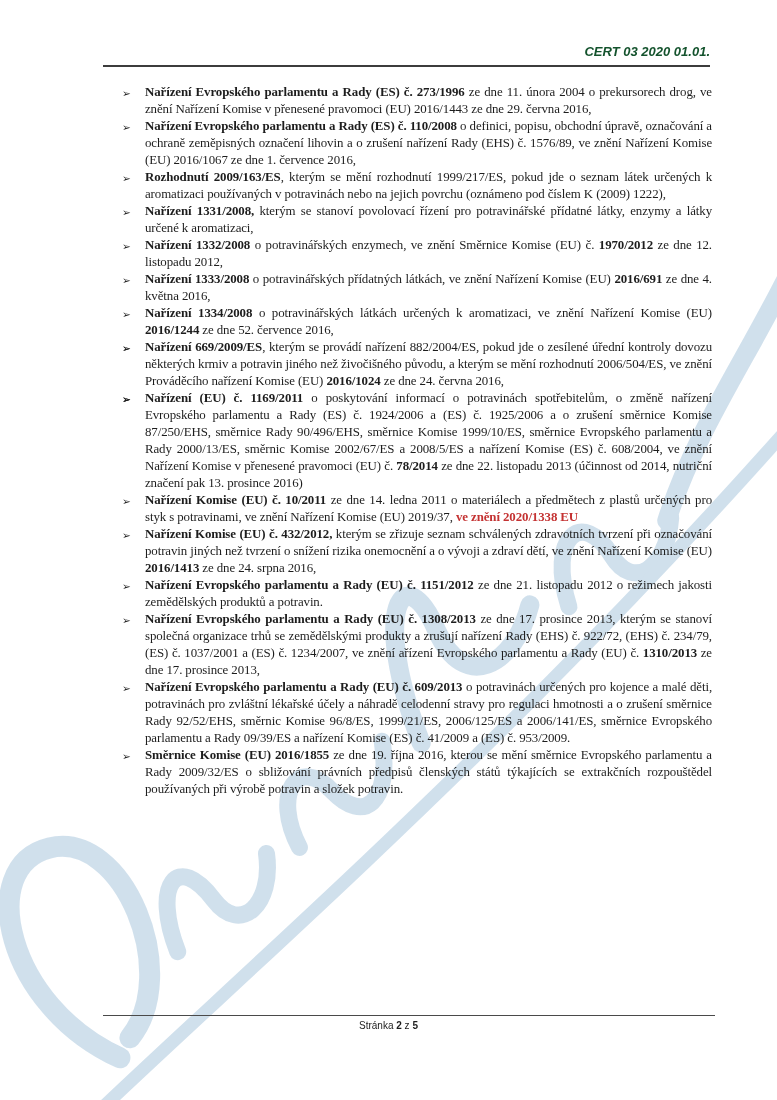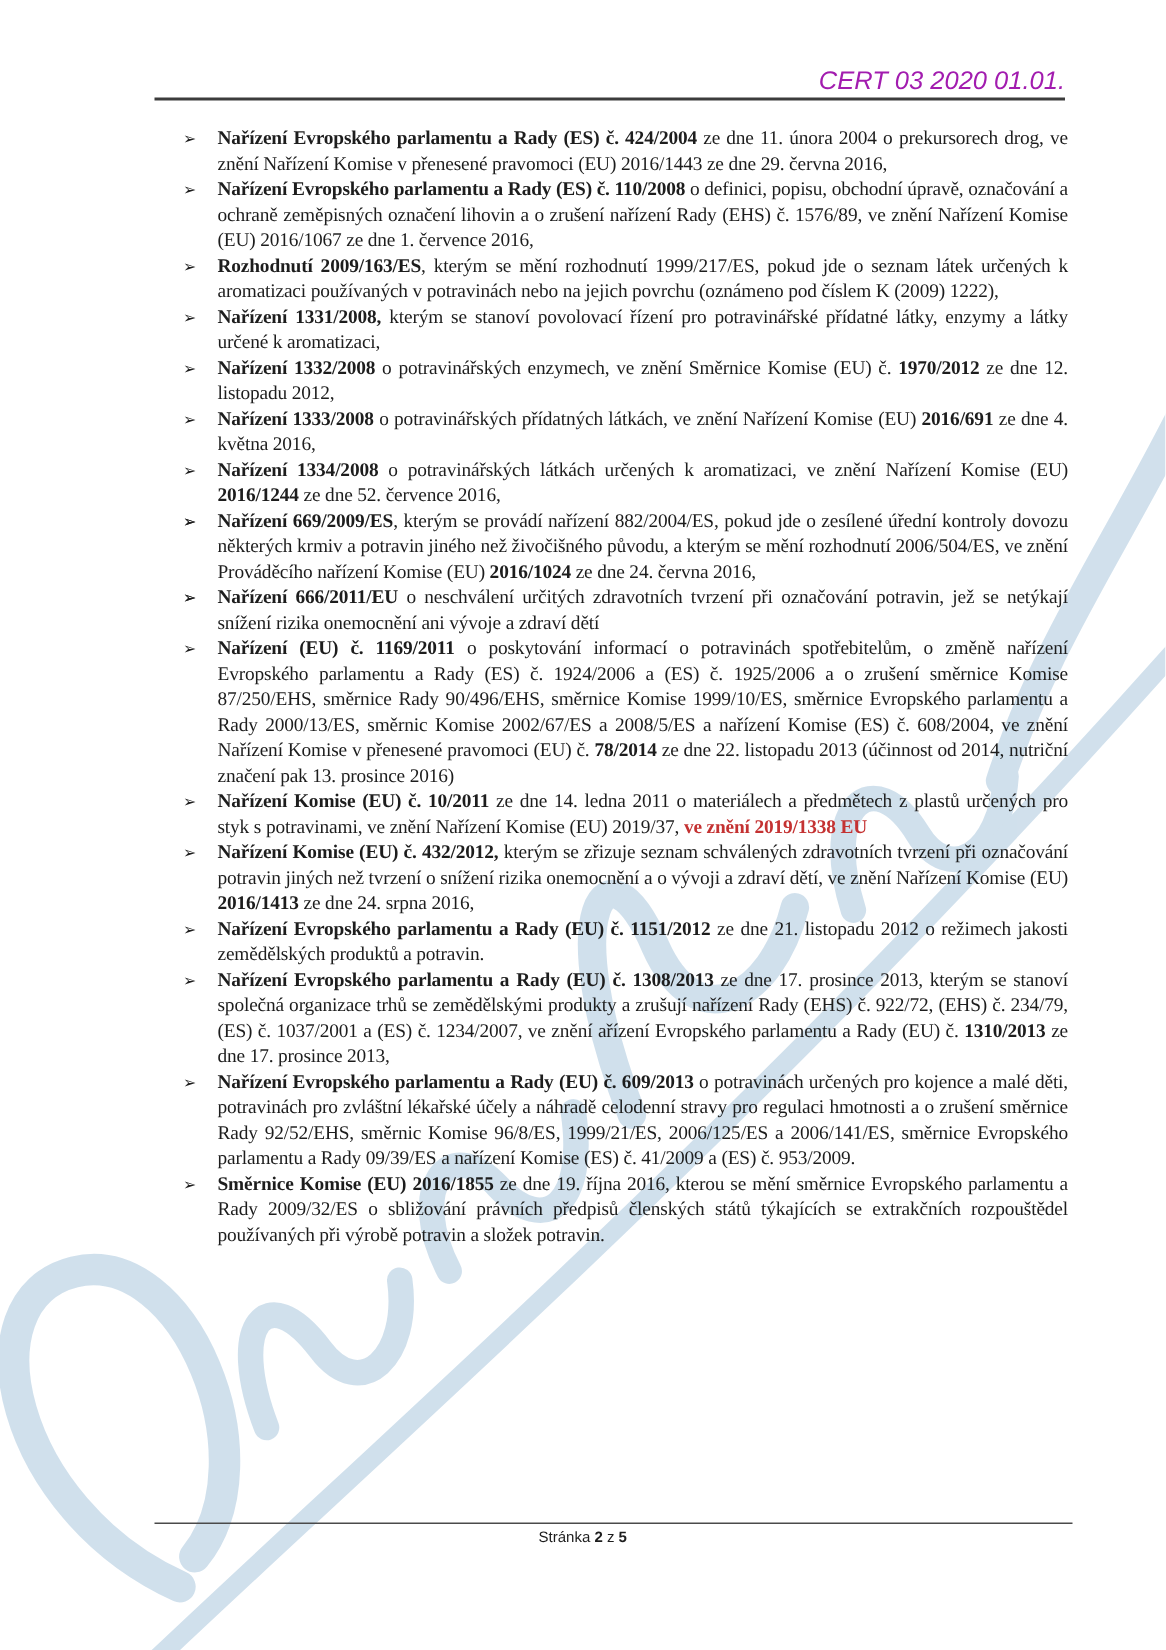--- a/index.html
+++ b/index.html
@@ -2,22 +2,22 @@
 <html lang="cs"><head>
 <meta charset="utf-8">
 <style>
   html,body{margin:0;padding:0;background:#ffffff;}
   .page{
     position:relative;width:777px;height:1100px;background:#ffffff;overflow:hidden;
     font-family:"Liberation Serif","DejaVu Serif",serif;color:#1d1d1d;
   }
   .header{
     position:absolute;top:44px;left:103px;right:67px;text-align:right;
-    font-family:"Liberation Sans","DejaVu Sans",sans-serif;font-style:italic;font-weight:400;
-    font-size:17px;color:#a21caf;z-index:2;
+    font-family:"Liberation Sans","DejaVu Sans",sans-serif;font-style:italic;font-weight:700;
+    font-size:13px;color:#14532d;z-index:2;
   }
   .header-rule{position:absolute;top:65px;left:103px;right:67px;border-top:2px solid #3c3c3c;z-index:2;}
   .watermark{
     position:absolute;left:-150px;top:430px;width:1250px;height:420px;
     transform:rotate(-37deg);transform-origin:center;opacity:.5;z-index:0;pointer-events:none;
   }
   .content{position:absolute;top:84px;left:122px;right:65px;z-index:1;}
   ul.reg-list{list-style:none;margin:0;padding:0;font-size:12.9px;line-height:17px;text-align:justify;letter-spacing:-0.1px;}
   ul.reg-list li{position:relative;padding-left:23px;}
   .bullet{position:absolute;left:0;top:1px;font-family:"DejaVu Sans",sans-serif;font-size:10.5px;color:#1d1d1d;}
@@ -47,33 +47,33 @@
         <path d="M40 360 C 300 330, 700 305, 1205 185" stroke-width="13"></path>
       </g>
     </svg>
   </div>
 
   <div class="header">CERT 03 2020 01.01.</div>
   <div class="header-rule"></div>
 
   <div class="content">
     <ul class="reg-list">
-        <li><span class="bullet">➢</span><span><span class="b">Nařízení Evropského parlamentu a Rady (ES) č. 424/2004</span><span> ze dne 11. února 2004 o prekursorech drog, ve znění Nařízení Komise v přenesené pravomoci (EU) 2016/1443 ze dne 29. června 2016,</span></span></li>
+        <li><span class="bullet">➢</span><span><span class="b">Nařízení Evropského parlamentu a Rady (ES) č. 273/1996</span><span> ze dne 11. února 2004 o prekursorech drog, ve znění Nařízení Komise v přenesené pravomoci (EU) 2016/1443 ze dne 29. června 2016,</span></span></li>
         <li><span class="bullet">➢</span><span><span class="b">Nařízení Evropského parlamentu a Rady (ES) č. 110/2008</span><span> o definici, popisu, obchodní úpravě, označování a ochraně zeměpisných označení lihovin a o zrušení nařízení Rady (EHS) č. 1576/89, ve znění Nařízení Komise (EU) 2016/1067 ze dne 1. července 2016,</span></span></li>
         <li><span class="bullet">➢</span><span><span class="b">Rozhodnutí 2009/163/ES</span><span>, kterým se mění rozhodnutí 1999/217/ES, pokud jde o seznam látek určených k aromatizaci používaných v potravinách nebo na jejich povrchu (oznámeno pod číslem K (2009) 1222),</span></span></li>
         <li><span class="bullet">➢</span><span><span class="b">Nařízení 1331/2008,</span><span> kterým se stanoví povolovací řízení pro potravinářské přídatné látky, enzymy a látky určené k aromatizaci,</span></span></li>
         <li><span class="bullet">➢</span><span><span class="b">Nařízení 1332/2008</span><span> o potravinářských enzymech, ve znění Směrnice Komise (EU) č. </span><span class="b">1970/2012</span><span> ze dne 12. listopadu 2012,</span></span></li>
         <li><span class="bullet">➢</span><span><span class="b">Nařízení 1333/2008</span><span> o potravinářských přídatných látkách, ve znění Nařízení Komise (EU) </span><span class="b">2016/691</span><span> ze dne 4. května 2016,</span></span></li>
         <li><span class="bullet">➢</span><span><span class="b">Nařízení 1334/2008</span><span> o potravinářských látkách určených k aromatizaci, ve znění Nařízení Komise (EU) </span><span class="b">2016/1244</span><span> ze dne 52. července 2016,</span></span></li>
         <li><span class="bullet">➢</span></li>
         <li><span class="bullet">➢</span><span><span class="b">Nařízení 669/2009/ES</span><span>, kterým se provádí nařízení 882/2004/ES, pokud jde o zesílené úřední kontroly dovozu některých krmiv a potravin jiného než živočišného původu, a kterým se mění rozhodnutí 2006/504/ES, ve znění Prováděcího nařízení Komise (EU) </span><span class="b">2016/1024</span><span> ze dne 24. června 2016,</span></span></li>
         <li><span class="bullet">➢</span></li>
-        <li><span class="bullet">➢</span><span><span class="b">Nařízení 666/2011/EU</span><span> o neschválení určitých zdravotních tvrzení při označování potravin, jež se netýkají snížení rizika onemocnění ani vývoje a zdraví dětí</span></span></li>
+        <li><span class="bullet">➢</span></li>
         <li><span class="bullet">➢</span><span><span class="b">Nařízení (EU) č. 1169/2011</span><span> o poskytování informací o potravinách spotřebitelům, o změně nařízení Evropského parlamentu a Rady (ES) č. 1924/2006 a (ES) č. 1925/2006 a o zrušení směrnice Komise 87/250/EHS, směrnice Rady 90/496/EHS, směrnice Komise 1999/10/ES, směrnice Evropského parlamentu a Rady 2000/13/ES, směrnic Komise 2002/67/ES a 2008/5/ES a nařízení Komise (ES) č. 608/2004, ve znění Nařízení Komise v přenesené pravomoci (EU) č. </span><span class="b">78/2014</span><span> ze dne 22. listopadu 2013 (účinnost od 2014, nutriční značení pak 13. prosince 2016)</span></span></li>
-        <li><span class="bullet">➢</span><span><span class="b">Nařízení Komise (EU) č. 10/2011</span><span> ze dne 14. ledna 2011 o materiálech a předmětech z plastů určených pro styk s potravinami, ve znění Nařízení Komise (EU) 2019/37, </span><span class="red">ve znění 2019/1338 EU</span></span></li>
+        <li><span class="bullet">➢</span><span><span class="b">Nařízení Komise (EU) č. 10/2011</span><span> ze dne 14. ledna 2011 o materiálech a předmětech z plastů určených pro styk s potravinami, ve znění Nařízení Komise (EU) 2019/37, </span><span class="red">ve znění 2020/1338 EU</span></span></li>
         <li><span class="bullet">➢</span><span><span class="b">Nařízení Komise (EU) č. 432/2012,</span><span> kterým se zřizuje seznam schválených zdravotních tvrzení při označování potravin jiných než tvrzení o snížení rizika onemocnění a o vývoji a zdraví dětí, ve znění Nařízení Komise (EU) </span><span class="b">2016/1413</span><span> ze dne 24. srpna 2016,</span></span></li>
         <li><span class="bullet">➢</span><span><span class="b">Nařízení Evropského parlamentu a Rady (EU) č. 1151/2012</span><span> ze dne 21. listopadu 2012 o režimech jakosti zemědělských produktů a potravin.</span></span></li>
         <li><span class="bullet">➢</span><span><span class="b">Nařízení Evropského parlamentu a Rady (EU) č. 1308/2013</span><span> ze dne 17. prosince 2013, kterým se stanoví společná organizace trhů se zemědělskými produkty a zrušují nařízení Rady (EHS) č. 922/72, (EHS) č. 234/79, (ES) č. 1037/2001 a (ES) č. 1234/2007, ve znění ařízení Evropského parlamentu a Rady (EU) č. </span><span class="b">1310/2013</span><span> ze dne 17. prosince 2013,</span></span></li>
         <li><span class="bullet">➢</span><span><span class="b">Nařízení Evropského parlamentu a Rady (EU) č. 609/2013</span><span> o potravinách určených pro kojence a malé děti, potravinách pro zvláštní lékařské účely a náhradě celodenní stravy pro regulaci hmotnosti a o zrušení směrnice Rady 92/52/EHS, směrnic Komise 96/8/ES, 1999/21/ES, 2006/125/ES a 2006/141/ES, směrnice Evropského parlamentu a Rady 09/39/ES a nařízení Komise (ES) č. 41/2009 a (ES) č. 953/2009.</span></span></li>
         <li><span class="bullet">➢</span><span><span class="b">Směrnice Komise (EU) 2016/1855</span><span> ze dne 19. října 2016, kterou se mění směrnice Evropského parlamentu a Rady 2009/32/ES o sbližování právních předpisů členských států týkajících se extrakčních rozpouštědel používaných při výrobě potravin a složek potravin.</span></span></li>
       </ul>
   </div>
 
   <div class="footer-rule"></div>
   <div class="footer">

